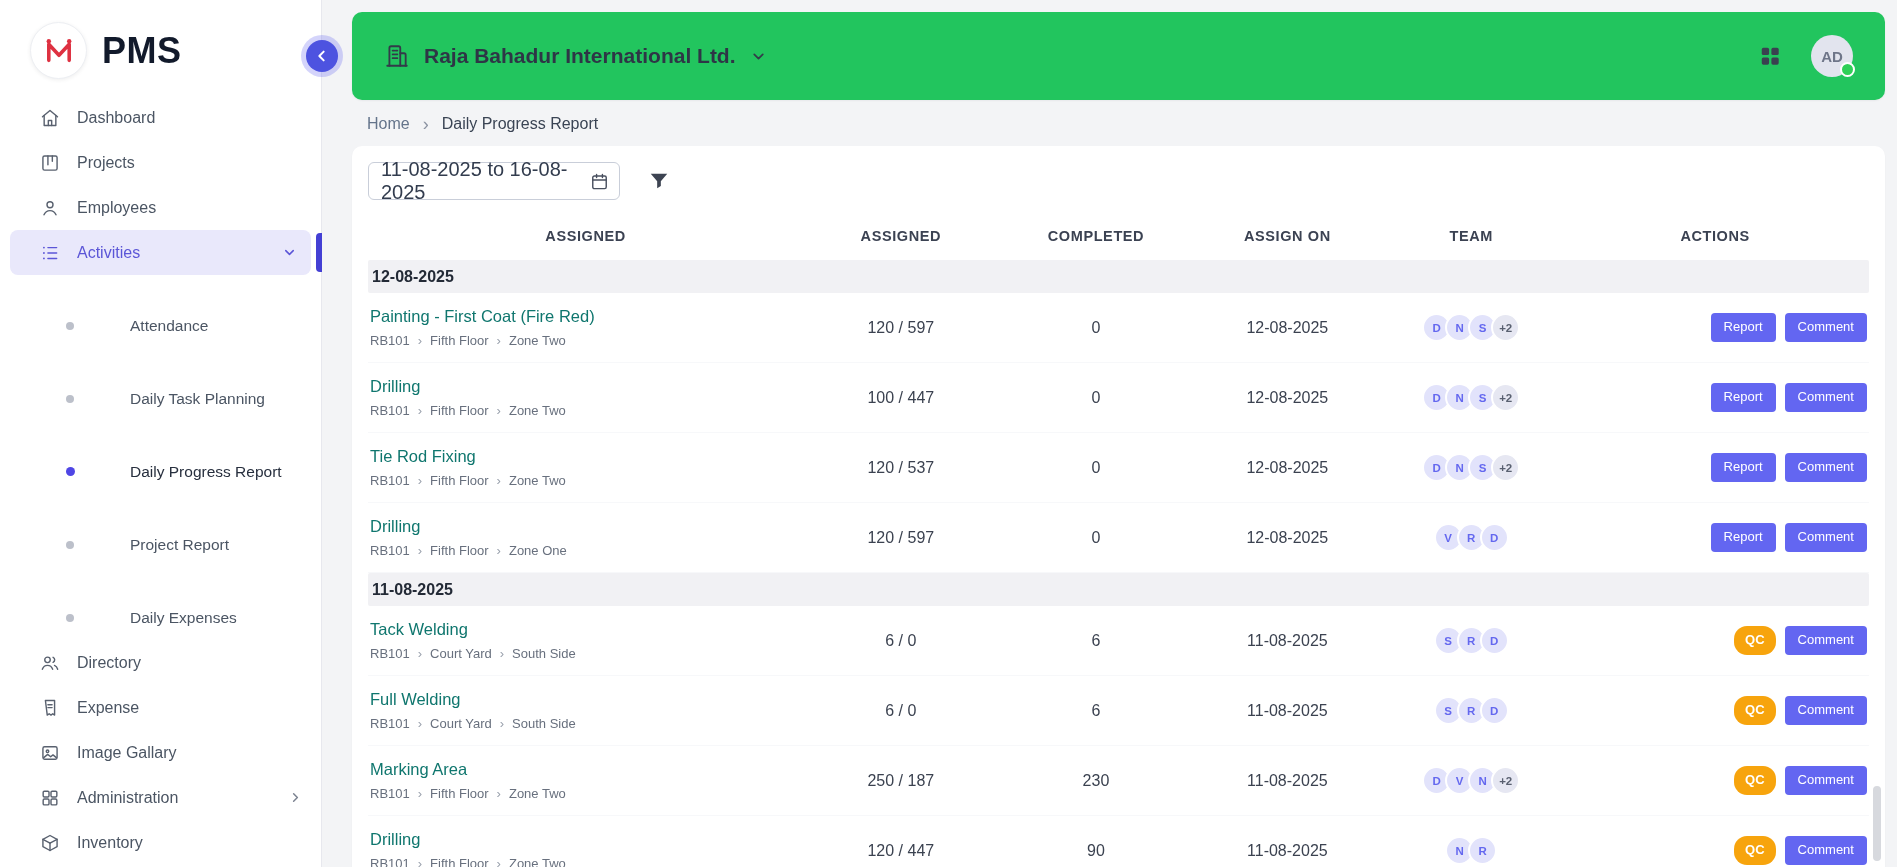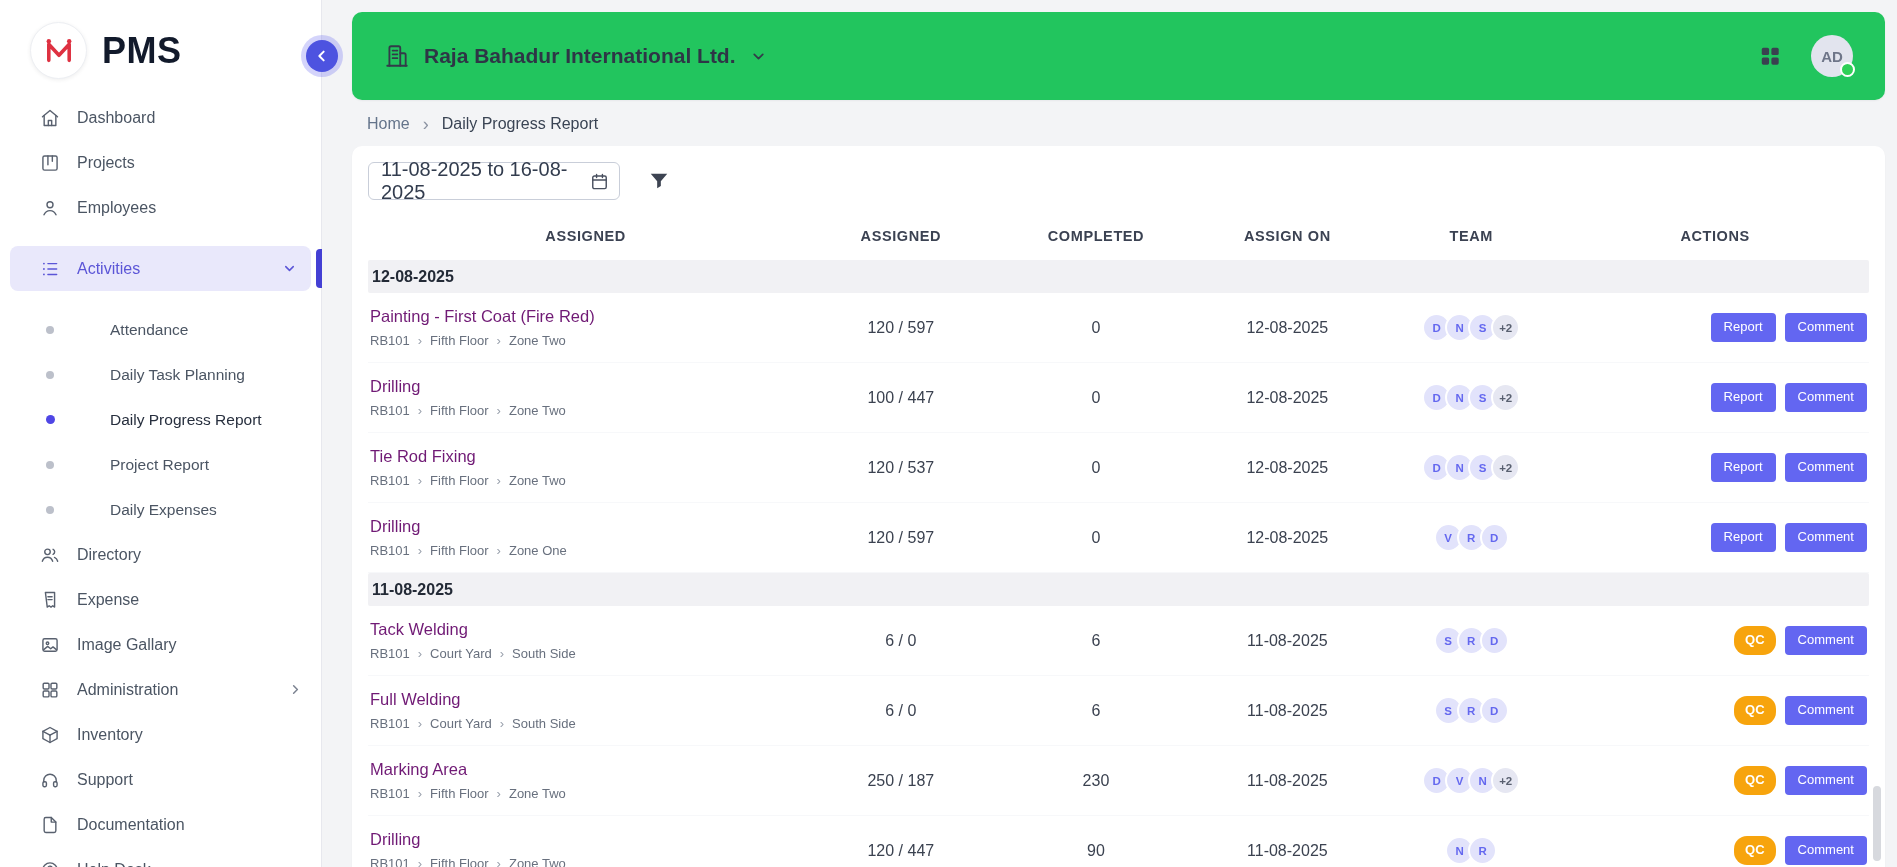--- a/index.html
+++ b/index.html
@@ -7,26 +7,26 @@
   svg{display:block;}
   
   .sidebar{width:322px;min-width:322px;background:#fff;border-right:1px solid #e7e8ee;height:867px;position:relative;z-index:2;box-sizing:border-box;}
   .logo-row{display:flex;align-items:center;gap:15px;padding:22px 0 12px 30px;}
   .logo-circle{width:55px;height:55px;border-radius:50%;border:1px solid #edeff3;box-shadow:0 1px 4px rgba(0,0,0,.07);display:flex;align-items:center;justify-content:center;background:#fff;}
   .app-name{font-size:36px;font-weight:700;color:#121a2b;letter-spacing:.5px;}
   .nav{padding-top:4px;}
   .nav-item{height:45px;display:flex;align-items:center;gap:17px;padding:0 18px 0 40px;font-size:16px;color:#4b5563;cursor:pointer;}
   .nav-icon{width:20px;height:20px;color:#59616f;flex:0 0 20px;}
   .nav-label{white-space:nowrap;}
-  .nav-item.active{margin:16px 10px;padding:0 14px 0 30px;border-radius:8px;background:#e9e8fb;color:#5b55d7;position:relative;}
+  .nav-item.active{margin:0 10px;padding:0 14px 0 30px;border-radius:8px;background:#e9e8fb;color:#5b55d7;position:relative;}
   .nav-item.active .nav-icon{color:#5b55d7;}
   .edge-bar{position:absolute;right:-11px;top:3px;width:6px;height:39px;background:#4440d4;border-radius:4px 0 0 4px;}
   .chev{margin-left:auto;display:flex;color:inherit;}
   .chev.gray{color:#7b8290;}
-  .sub-item{height:45px;display:flex;align-items:center;padding-left:46px;font-size:15.5px;color:#4b5563;cursor:pointer;}
+  .sub-item{height:45px;display:flex;align-items:center;padding-left:66px;font-size:15.5px;color:#4b5563;cursor:pointer;margin-top:28px;}
   .sub-bullet{width:8px;height:8px;border-radius:50%;background:#bcc0ca;margin-right:56px;flex:0 0 auto;}
   .sub-item.active{color:#272f3e;font-weight:500;}
   .sub-item.active .sub-bullet{background:#4f46e5;width:9px;height:9px;margin-right:55px;}
   .collapse-btn{position:absolute;left:306px;top:40px;width:32px;height:32px;border-radius:50%;background:#4d53e0;border:none;display:flex;align-items:center;justify-content:center;box-shadow:0 0 0 5px rgba(99,102,241,.28);cursor:pointer;z-index:6;padding:0;}
   
   .main{flex:1;padding:12px 12px 0 30px;height:867px;box-sizing:border-box;overflow:hidden;}
   .topbar{background:#22c55e;border-radius:10px;height:88px;display:flex;align-items:center;padding:0 32px;box-shadow:0 1px 2px rgba(16,24,40,.05);}
   .company{display:flex;align-items:center;gap:14px;cursor:pointer;}
   .company-name{font-size:21px;font-weight:700;color:#2e3646;}
   .topbar-right{margin-left:auto;display:flex;align-items:center;gap:30px;}
@@ -40,21 +40,21 @@
   
   .card{background:#fff;border-radius:10px;padding:16px;position:relative;height:760px;box-shadow:0 1px 2px rgba(16,24,40,.04);box-sizing:border-box;}
   .filter-row{display:flex;align-items:center;gap:28px;margin-bottom:12px;}
   .date-input{width:252px;height:38px;border:1px solid #c9ced9;border-radius:6px;display:flex;align-items:center;justify-content:space-between;padding:0 10px 0 12px;font-size:20px;color:#323c4e;box-sizing:border-box;cursor:text;background:#fff;}
   .thead,.trow{display:grid;grid-template-columns:29% 13% 13% 12.5% 12% 20.5%;align-items:center;}
   .thead{height:48px;font-size:14.5px;font-weight:700;color:#3b4252;letter-spacing:.6px;}
   .th{text-align:center;}
   .group-row{background:#f1f1f4;border-radius:2px;height:33px;display:flex;align-items:center;padding:0 4px;font-size:16px;font-weight:700;color:#232a36;}
   .trow{height:69px;border-bottom:1px solid #f7f8fa;}
   .acell{display:flex;flex-direction:column;justify-content:center;padding-left:2px;}
-  .atitle{font-size:16.5px;color:#701a75;margin-bottom:7px;}
+  .atitle{font-size:16.5px;color:#0f766e;margin-bottom:7px;}
   .apath{display:flex;align-items:center;gap:8px;font-size:13px;color:#68707e;}
   .psep{color:#9aa1ad;font-size:13px;line-height:1;}
   .num{text-align:center;font-size:16px;color:#3b4250;}
   .team{display:flex;justify-content:center;}
   .chip{width:25px;height:25px;border-radius:50%;background:#e2e3fb;color:#6468ef;border:2px solid #fff;display:flex;align-items:center;justify-content:center;font-size:11.5px;font-weight:600;margin-left:-6px;cursor:pointer;box-sizing:content-box;}
   .chip:first-child{margin-left:0;}
   .chip.more{background:#e6e7f2;color:#596070;}
   .actions{display:flex;justify-content:flex-end;gap:9px;padding-right:2px;}
   .btn{border:none;border-radius:4px;color:#fff;font-size:13px;font-family:inherit;cursor:pointer;padding:7px 13px;line-height:1.1;}
   .btn.primary{background:#6366f1;}

